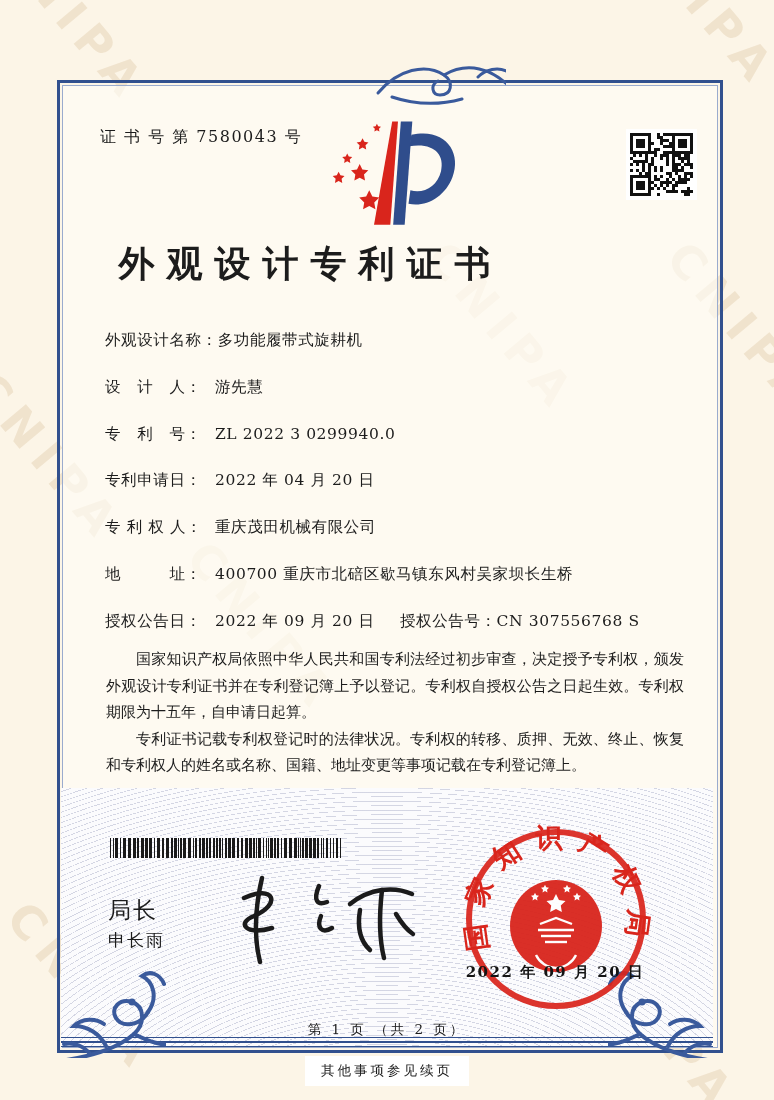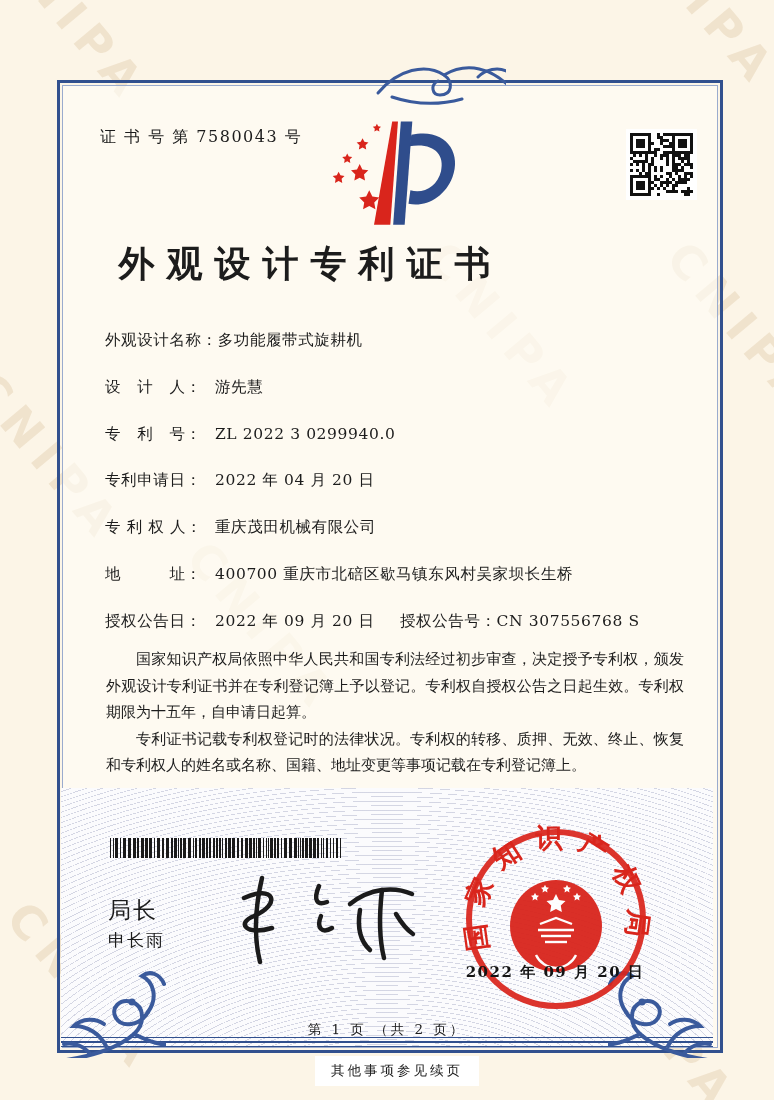--- a/index.html
+++ b/index.html
@@ -42,21 +42,21 @@
      font-family:"DejaVu Sans","Liberation Sans",sans-serif;}
   .sig-name{position:absolute;left:108px;top:929px;font-size:17px;letter-spacing:2px;z-index:2;
      font-family:"DejaVu Sans","Liberation Sans",sans-serif;}
   .signature{position:absolute;left:222px;top:868px;z-index:2;}
   .seal{position:absolute;left:460px;top:823px;z-index:3;}
   .seal-date{position:absolute;left:455px;top:963px;width:200px;text-align:center;font-size:15px;
      font-weight:bold;letter-spacing:1.5px;color:#141414;z-index:4;}
   .page-num{position:absolute;left:0;top:1021px;width:774px;text-align:center;font-size:13.5px;
      letter-spacing:3px;z-index:3;}
   .note{position:absolute;left:50%;transform:translateX(-50%);top:1056px;background:#ffffff;
-     padding:6px 16px;font-size:13.5px;letter-spacing:3px;z-index:4;margin-left:10px;}
+     padding:6px 16px;font-size:13.5px;letter-spacing:3px;z-index:4;}
   .flourish-bl{position:absolute;left:46px;top:938px;z-index:3;}
   .flourish-br{position:absolute;left:608px;top:938px;z-index:3;transform:scaleX(-1);}
   .flourish-top{position:absolute;left:374px;top:55px;z-index:3;}
   .hidden-defs{position:absolute;width:0;height:0;overflow:hidden;}
 </style>
 </head>
 <body>
 
 <div class="page">
 

